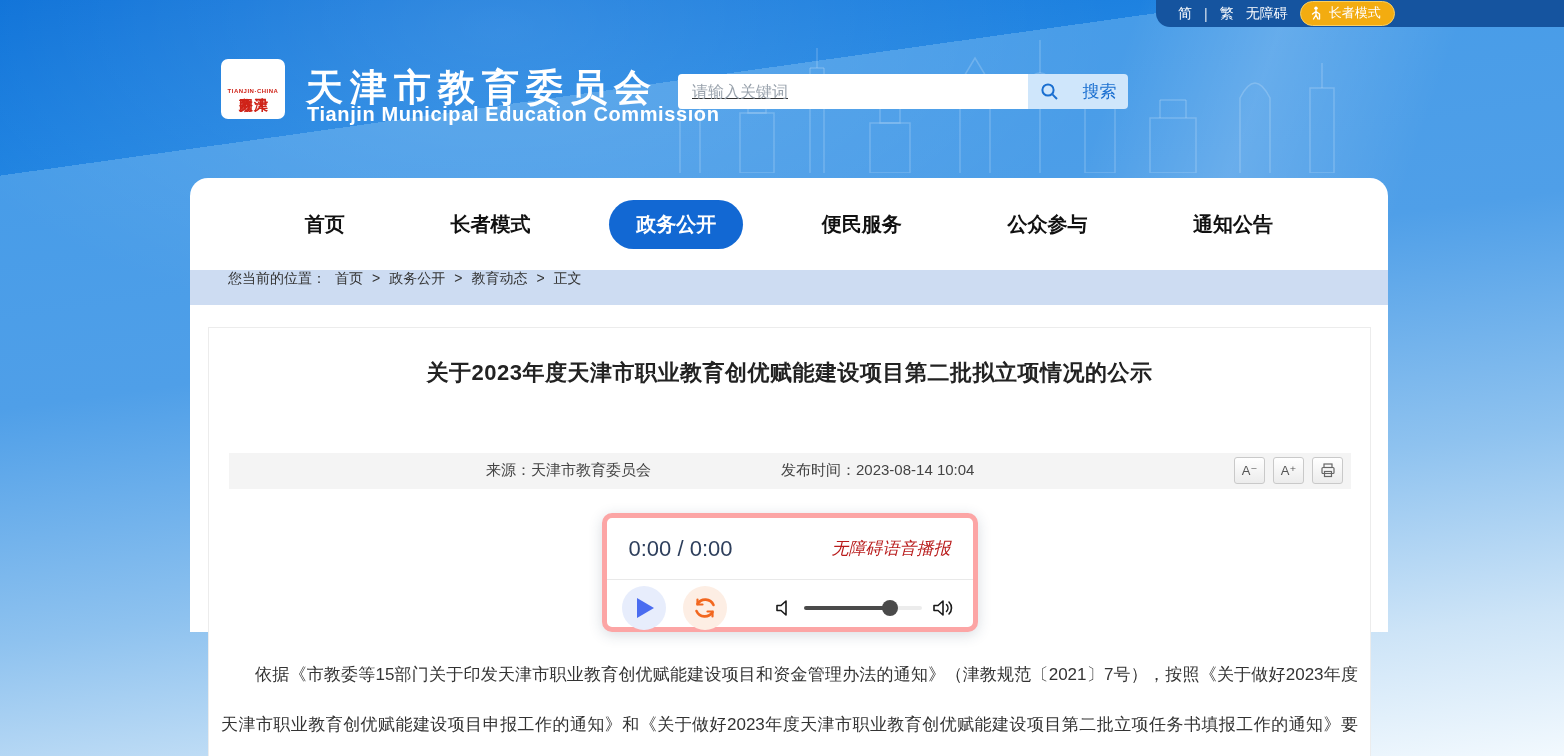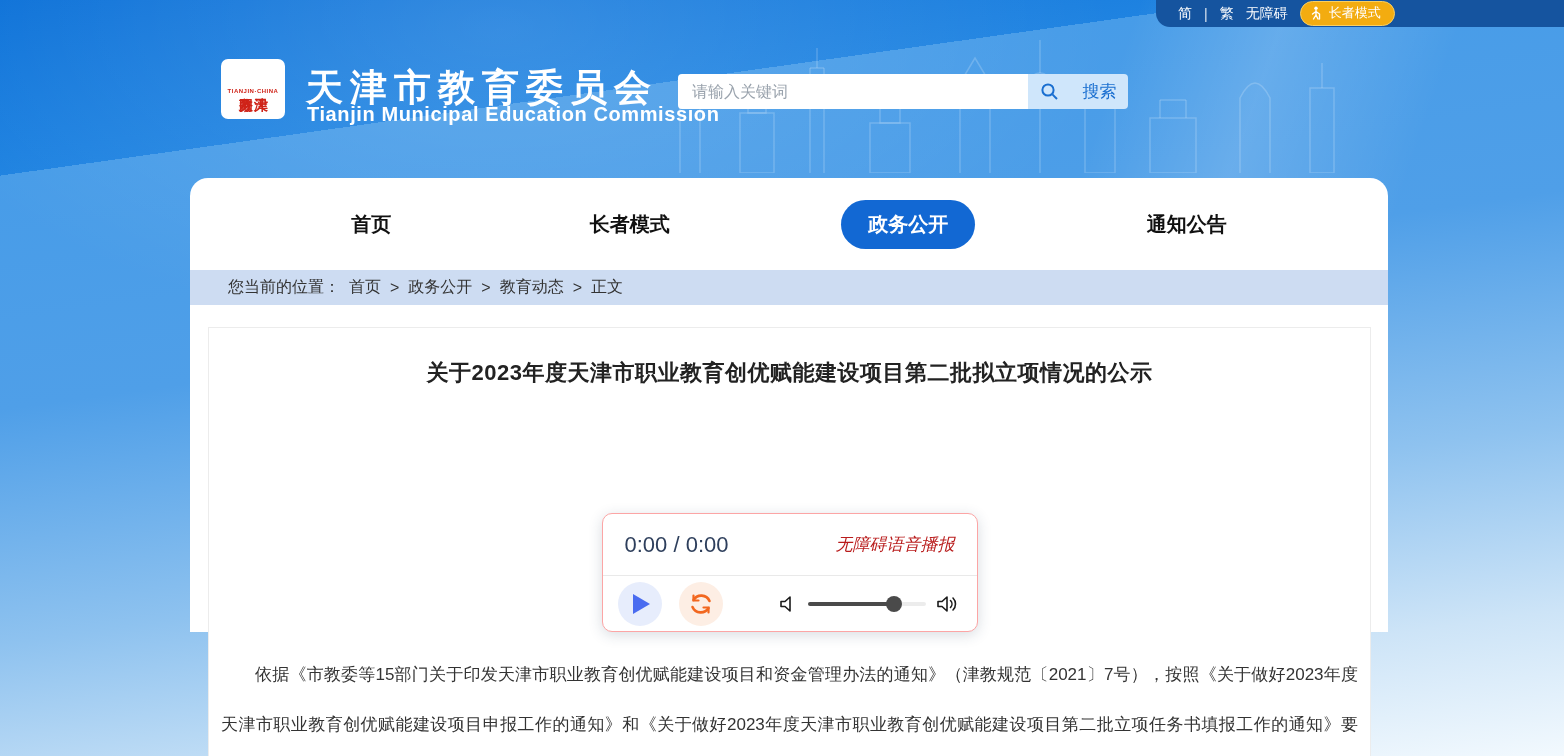--- a/index.html
+++ b/index.html
@@ -28,51 +28,51 @@
   .logo-box { position:absolute; left:221px; top:59px; width:64px; height:60px; background:#fff; border-radius:7px;
     display:flex; flex-direction:column; align-items:center; justify-content:center; padding-top:3px; }
   .seal { display:flex; flex-direction:row-reverse; gap:1px; line-height:14px; font-weight:bold;
     color:#cf2318; font-size:14px; font-family:"Liberation Serif","DejaVu Serif",serif; }
   .seal span { writing-mode:vertical-rl; letter-spacing:0; }
   .logo-caption { color:#cf2318; font-size:6px; font-weight:bold; letter-spacing:.5px; margin-top:1px; }
   .site-title { position:absolute; left:306px; top:63px; color:#fff; font-size:37px; font-weight:bold; letter-spacing:7px; white-space:nowrap; }
   .site-sub { position:absolute; left:307px; top:103px; color:#fff; font-size:20px; font-weight:bold; letter-spacing:.6px; }
 
   .search { position:absolute; left:678px; top:74px; width:450px; height:35px; display:flex; border-radius:4px; overflow:hidden; }
-  .search input { flex:1; border:none; outline:none; padding:16px 14px; font-size:16px; color:#333; background:#fff; }
+  .search input { flex:1; border:none; outline:none; padding:16px 14px; font-size:16px; color:#333; background:#fff;text-decoration:underline; }
   .search input::placeholder { color:#9aa3ad; }
   .search-btn { width:100px; background:#cfe6fb; border:none; display:flex; align-items:center; justify-content:center; gap:24px;
     color:#1a6fd0; font-size:17px; cursor:pointer; }
 
   
   .navbar { position:absolute; left:190px; top:178px; width:1198px; height:92px; background:#fff;
     border-radius:18px 18px 0 0; display:flex; align-items:center; justify-content:space-around; padding:0 62px; }
   .nav-item { font-size:20px; font-weight:bold; color:#111; cursor:pointer; padding:11px 27px; border-radius:999px; white-space:nowrap; }
   .nav-item.active { background:#1268d3; color:#fff; }
 
   
   .breadcrumb { position:absolute; left:190px; top:270px; width:1198px; height:35px; background:#cddcf2;
-    display:flex; align-items:center; padding-left:38px; font-size:16px; color:#333; gap:9px; }
+    display:flex; align-items:flex-start; padding-left:38px; font-size:14px; color:#333; gap:9px; }
   .breadcrumb .link { cursor:pointer; }
 
   
   .main { position:absolute; left:190px; top:305px; width:1198px; height:327px; background:#fff; }
   .card { position:absolute; left:18px; top:22px; width:1163px; height:480px; border:1px solid #ececec; background:#fff; }
   .article-title { margin-top:30px; text-align:center; font-size:22px; font-weight:bold; color:#222; letter-spacing:.5px; }
 
   .meta-bar { position:absolute; left:20px; top:125px; width:1122px; height:36px; background:#f4f4f4; }
   .meta-src { position:absolute; left:257px; top:8px; font-size:15px; color:#444; }
   .meta-date { position:absolute; left:552px; top:8px; font-size:15px; color:#444; }
   .meta-tools { position:absolute; right:8px; top:4px; display:flex; gap:8px; }
   .tool-btn { width:31px; height:27px; border:1px solid #c9c9c9; border-radius:3px;
     background:linear-gradient(#ffffff,#ececec); color:#555; font-size:13px; display:flex; align-items:center; justify-content:center; cursor:pointer; }
 
   
   .player { position:absolute; left:50%; transform:translateX(-50%); top:185px; width:376px; height:119px;
-    background:#fff; border:1px solid #fca5a5; border-radius:10px; box-shadow:0 3px 14px rgba(40,60,90,.18); }
+    background:#fff; border:5px solid #fca5a5; border-radius:10px; box-shadow:0 3px 14px rgba(40,60,90,.18); }
   .player-top { height:62px; display:flex; align-items:center; justify-content:space-between; padding:0 22px; border-bottom:1px solid #e9e9e9; }
   .player-time { font-size:22px; color:#2e3f5c; }
   .player-caption { font-size:17px; font-style:italic; color:#b91c1c; }
   .player-bottom { height:55px; display:flex; align-items:center; padding:0 15px; }
   .circle-btn { width:44px; height:44px; border-radius:50%; display:flex; align-items:center; justify-content:center; cursor:pointer; }
   .play-circle { background:#e7edfc; margin-right:17px; }
   .play-tri { width:0; height:0; border-left:17px solid #4a6cf0; border-top:10px solid transparent; border-bottom:10px solid transparent; margin-left:4px; }
   .loop-circle { background:#fdeee4; }
   .vol-group { display:flex; align-items:center; margin-left:auto; gap:10px; padding-right:4px; }
   .slider { position:relative; width:118px; height:16px; cursor:pointer; }
@@ -149,38 +149,59 @@
           <line x1="12.4" y1="12.4" x2="17" y2="17"></line>
       </svg>
       <span>搜索</span>
     </button>
   </div>
 
   <div class="navbar">
     <div class="nav-item">首页</div>
     <div class="nav-item">长者模式</div>
     <div class="nav-item active">政务公开</div>
+    <div class="nav-item">便民服务</div>
+    <div class="nav-item">公众参与</div>
     <div class="nav-item">通知公告</div>
   </div>
 
   <div class="breadcrumb">
     <span>您当前的位置：</span>
     <span class="link">首页</span>
     <span>&gt;</span>
     <span class="link">政务公开</span>
     <span>&gt;</span>
     <span class="link">教育动态</span>
     <span>&gt;</span>
     <span>正文</span>
   </div>
 
   <div class="main">
     <div class="card">
       <div class="article-title">关于2023年度天津市职业教育创优赋能建设项目第二批拟立项情况的公示</div>
 
+      <div class="meta-bar">
+        <div class="meta-src">
+          <span>来源：</span><span>天津市教育委员会</span>
+        </div>
+        <div class="meta-date">
+          <span>发布时间：</span><span>2023-08-14 10:04</span>
+        </div>
+        <div class="meta-tools">
+          <div class="tool-btn">A⁻</div>
+          <div class="tool-btn">A⁺</div>
+          <div class="tool-btn">
+            <svg width="16" height="15" viewBox="0 0 16 15" fill="none" stroke="#666" stroke-width="1.2">
+              <rect x="4" y="1" width="8" height="3.5"></rect>
+              <rect x="2" y="4.5" width="12" height="6" rx="1"></rect>
+              <rect x="4.5" y="8.5" width="7" height="5"></rect>
+            </svg>
+          </div>
+        </div>
+      </div>
 
       <div class="player">
         <div class="player-top">
           <span class="player-time">0:00 / 0:00</span>
           <span class="player-caption">无障碍语音播报</span>
         </div>
         <div class="player-bottom">
           <div class="circle-btn play-circle">
             <div class="play-tri"></div>
           </div>

